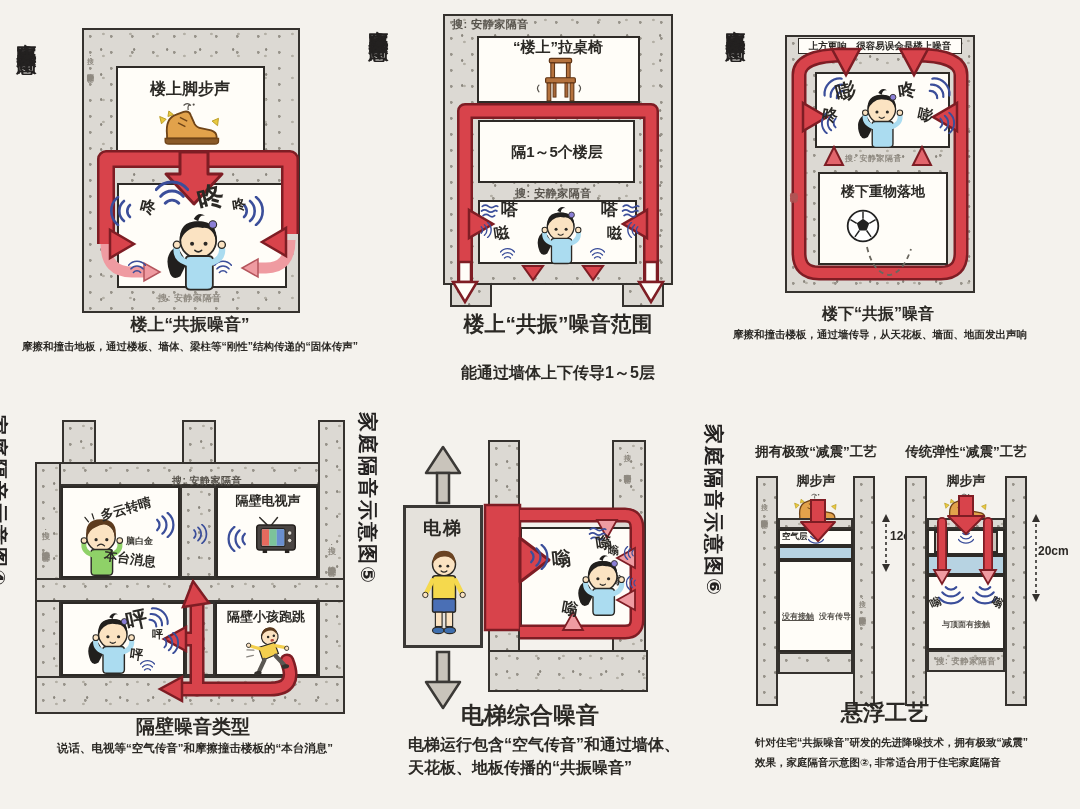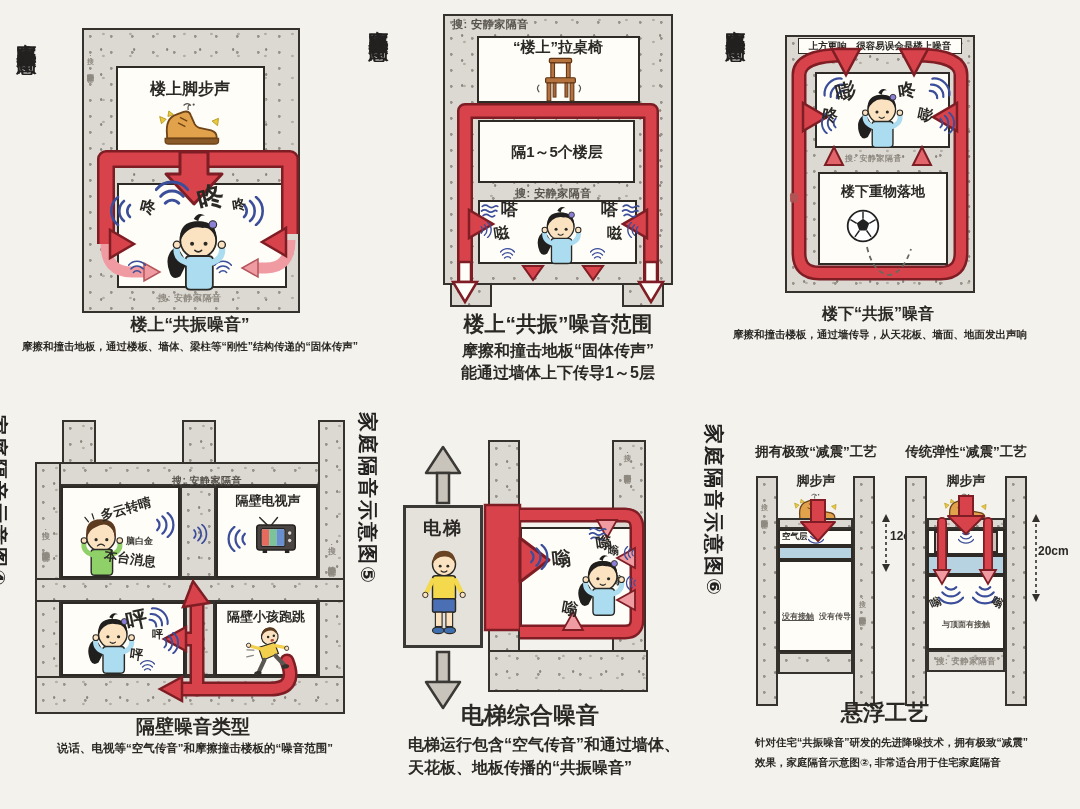--- a/index.html
+++ b/index.html
@@ -249,21 +249,20 @@
         <use href="#sym-arcs"></use>
       </svg>
   <svg class="abs" style="left:230px;top:246px;width:15px;height:15px;transform:rotate(-90deg);" viewBox="0 0 30 30">
         <use href="#sym-arcs"></use>
       </svg>
   <svg class="abs" style="left:172px;top:204px;width:54px;height:62px;" viewBox="0 0 64 74">
         <use href="#sym-girl"></use>
       </svg>
 
   <div class="t ctr" style="left:198px;top:312px;font-size:21px;">楼上“共振”噪音范围</div>
-  <div class="t ctr" style="left:198px;top:342px;font-size:16px;">摩擦和撞击地板“固体传声”</div>
   <div class="t ctr" style="left:198px;top:364px;font-size:16px;">能通过墙体上下传导1～5层</div>
 </div>
 
 <div class="abs" style="left:720px;top:0;width:360px;height:400px;">
   <div class="title vtxt" style="left:3px;top:14px;font-size:20px;height:190px;">家庭隔音示意图③</div>
 
   <div class="wall" style="left:65px;top:35px;width:190px;height:258px;"></div>
   <div class="abs" style="left:78px;top:38px;width:164px;height:16px;background:#fffdf8;border:1.5px solid #2e2b27;box-sizing:border-box;"></div>
   <div class="t ctr" style="left:160px;top:41px;font-size:9.5px;">上方更响、很容易误会是楼上噪音</div>
 
@@ -390,21 +389,21 @@
   <svg class="abs" style="left:140px;top:258px;width:15px;height:15px;transform:rotate(-90deg);" viewBox="0 0 30 30">
         <use href="#sym-arcs"></use>
       </svg>
 
   <div class="t ctr" style="left:266px;top:210px;font-size:13px;">隔壁小孩跑跳</div>
   <svg class="abs" style="left:242px;top:226px;width:48px;height:50px;" viewBox="0 0 56 60">
         <use href="#sym-kid"></use>
       </svg>
 
   <div class="t ctr" style="left:193px;top:316px;font-size:19px;">隔壁噪音类型</div>
-  <div class="t ctr" style="left:195px;top:342px;font-size:11.5px;">说话、电视等“空气传音”和摩擦撞击楼板的“噪音范围”</div>
+  <div class="t ctr" style="left:195px;top:342px;font-size:11.5px;">说话、电视等“空气传音”和摩擦撞击楼板的“本台消息”</div>
 </div>
 
 <div class="abs" style="left:360px;top:400px;width:360px;height:409px;">
   <div class="title stxt" style="left:-6px;top:12px;font-size:20px;height:185px;">家庭隔音示意图⑤</div>
 
   <svg class="abs" style="left:58px;top: 43px;width:50px;height:62px;" viewBox="0 0 50 62">
     <polygon points="8,30 42,30 25,4" fill="#c9c4bb" stroke="#3b3936" stroke-width="2.5" stroke-linejoin="round"></polygon>
     <rect x="19" y="30" width="12" height="30" fill="#c9c4bb" stroke="#3b3936" stroke-width="2.5"></rect>
   </svg>
   <div class="abs" style="left:43px;top:105px;width:80px;height:143px;background:#e5e2dc;border:3px solid #3b3936;box-sizing:border-box;"></div>

